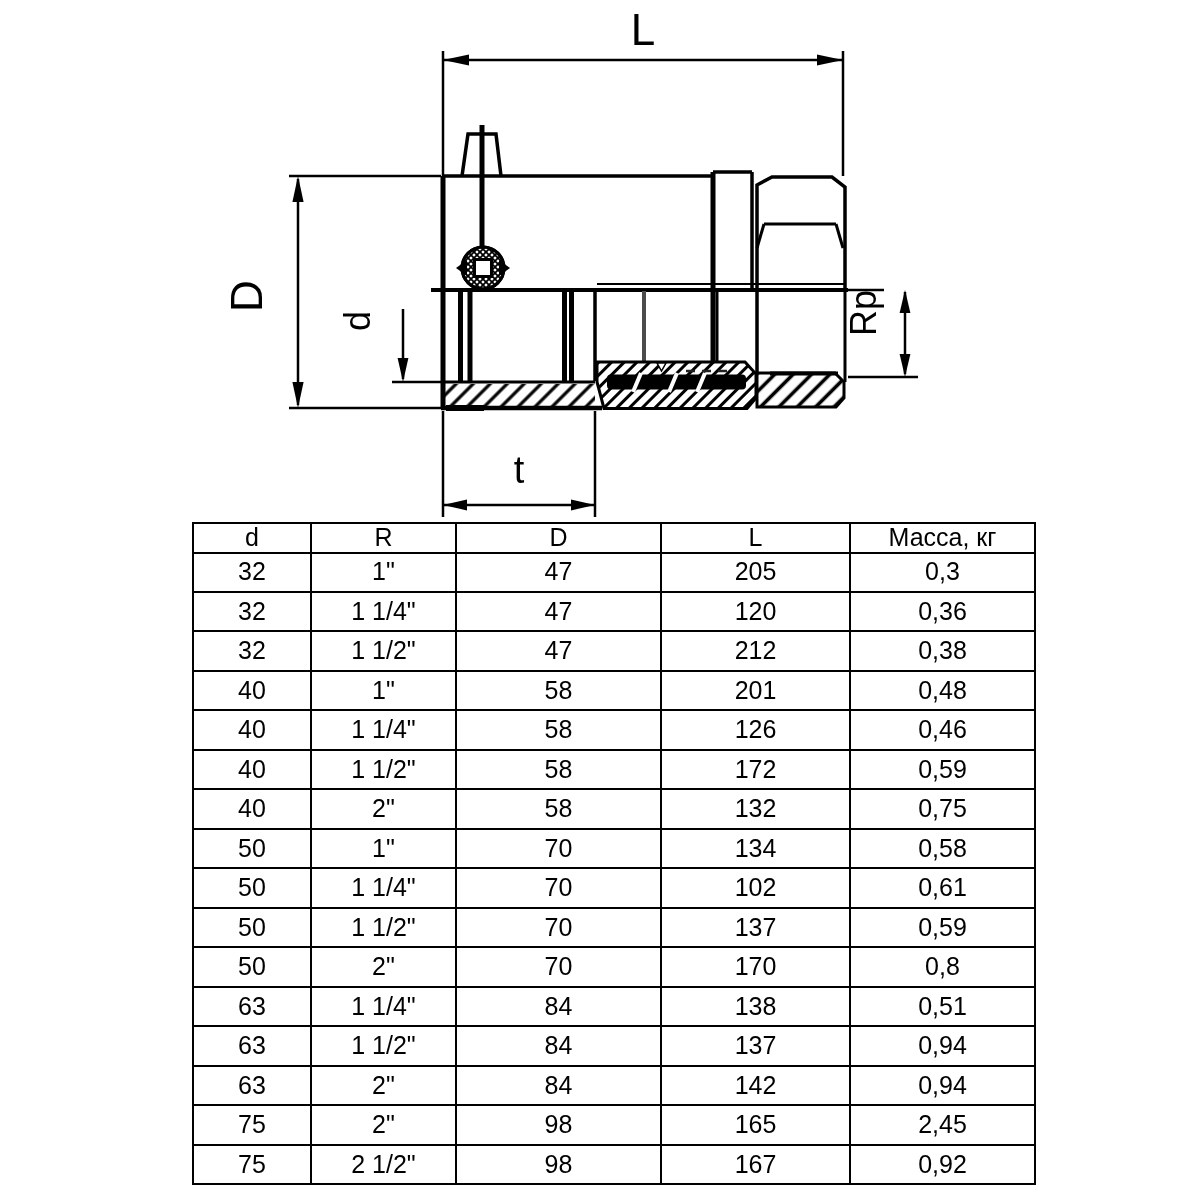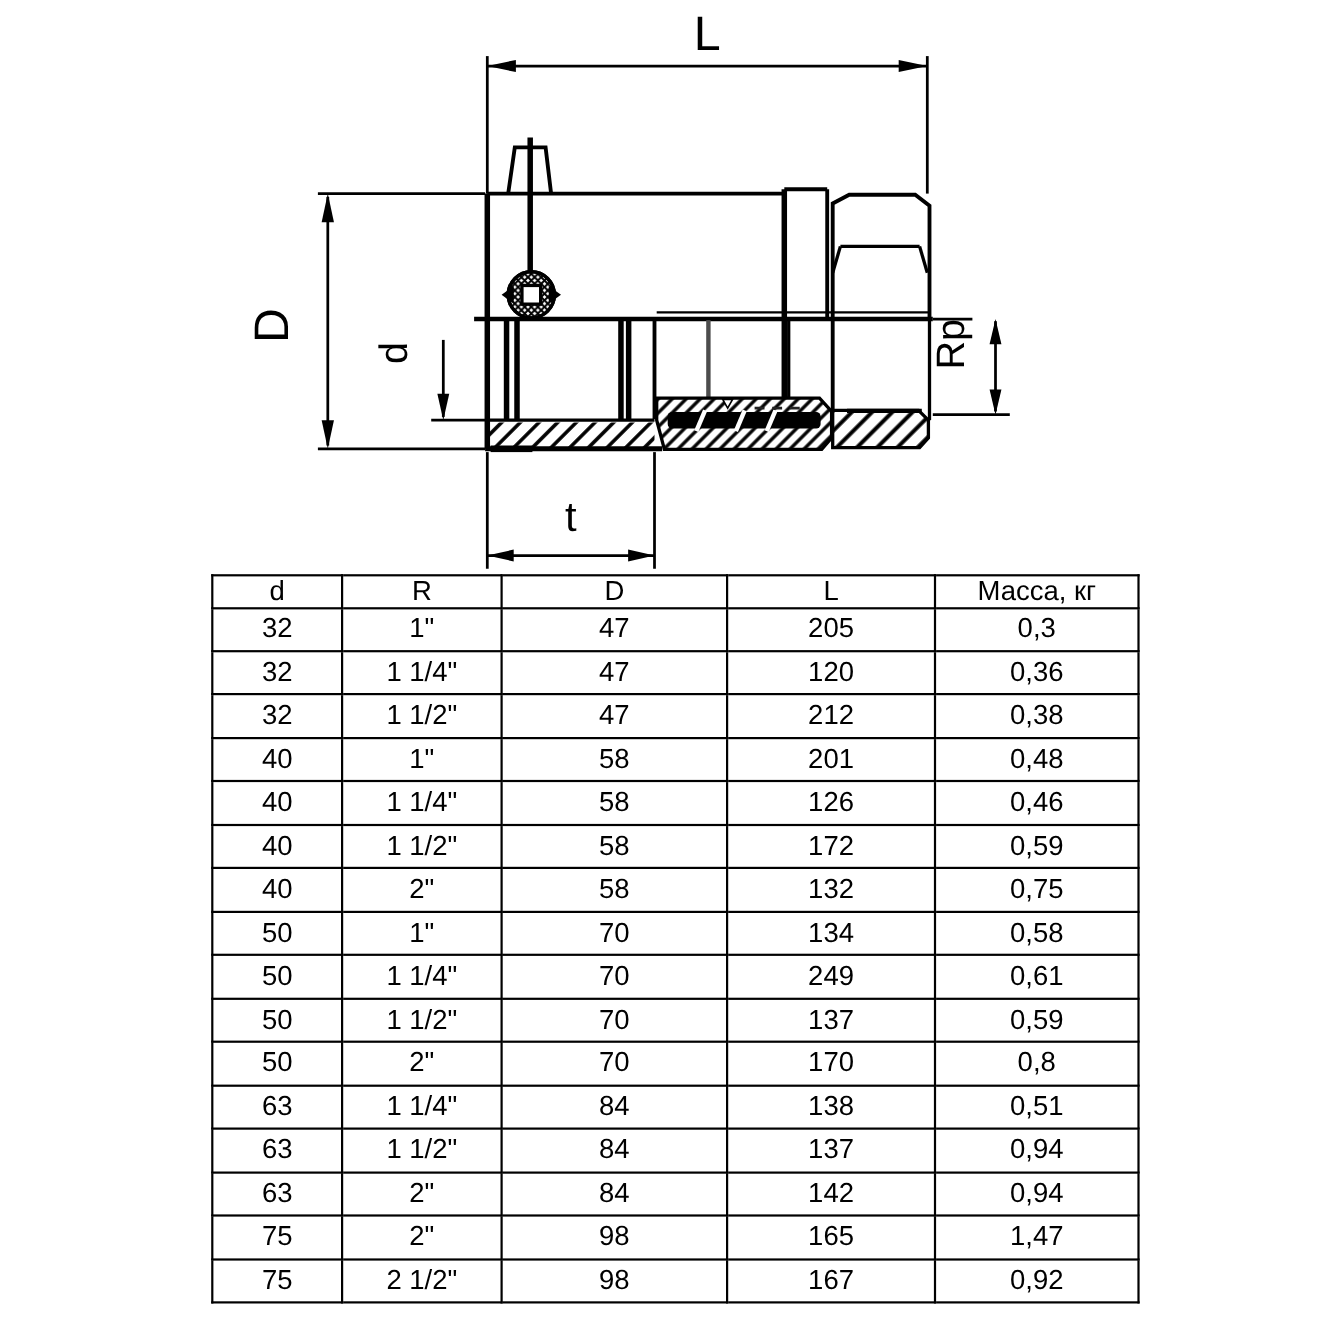--- a/index.html
+++ b/index.html
@@ -212,21 +212,21 @@
           <td>50</td>
           <td>1"</td>
           <td>70</td>
           <td>134</td>
           <td>0,58</td>
         </tr>
         <tr>
           <td>50</td>
           <td>1 1/4"</td>
           <td>70</td>
-          <td>249</td>
+          <td>102</td>
           <td>0,61</td>
         </tr>
         <tr>
           <td>50</td>
           <td>1 1/2"</td>
           <td>70</td>
           <td>137</td>
           <td>0,59</td>
         </tr>
         <tr>
@@ -255,21 +255,21 @@
           <td>2"</td>
           <td>84</td>
           <td>142</td>
           <td>0,94</td>
         </tr>
         <tr>
           <td>75</td>
           <td>2"</td>
           <td>98</td>
           <td>165</td>
-          <td>1,47</td>
+          <td>2,45</td>
         </tr>
         <tr>
           <td>75</td>
           <td>2 1/2"</td>
           <td>98</td>
           <td>167</td>
           <td>0,92</td>
         </tr>
       </tbody>
   </table>

